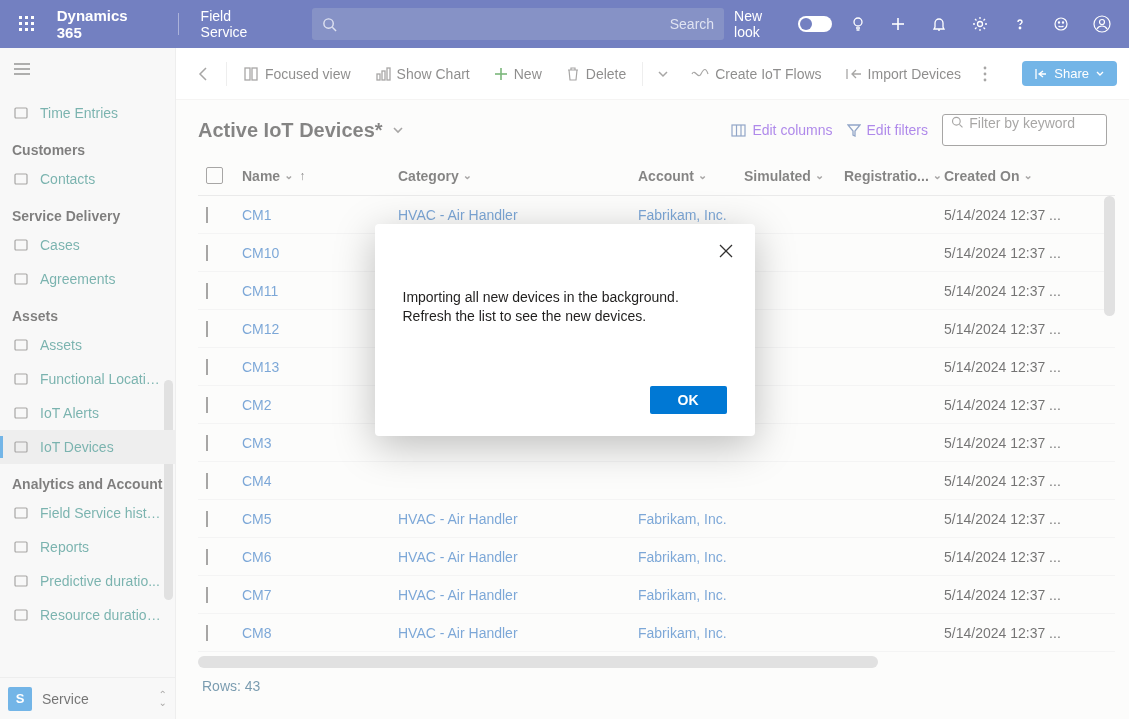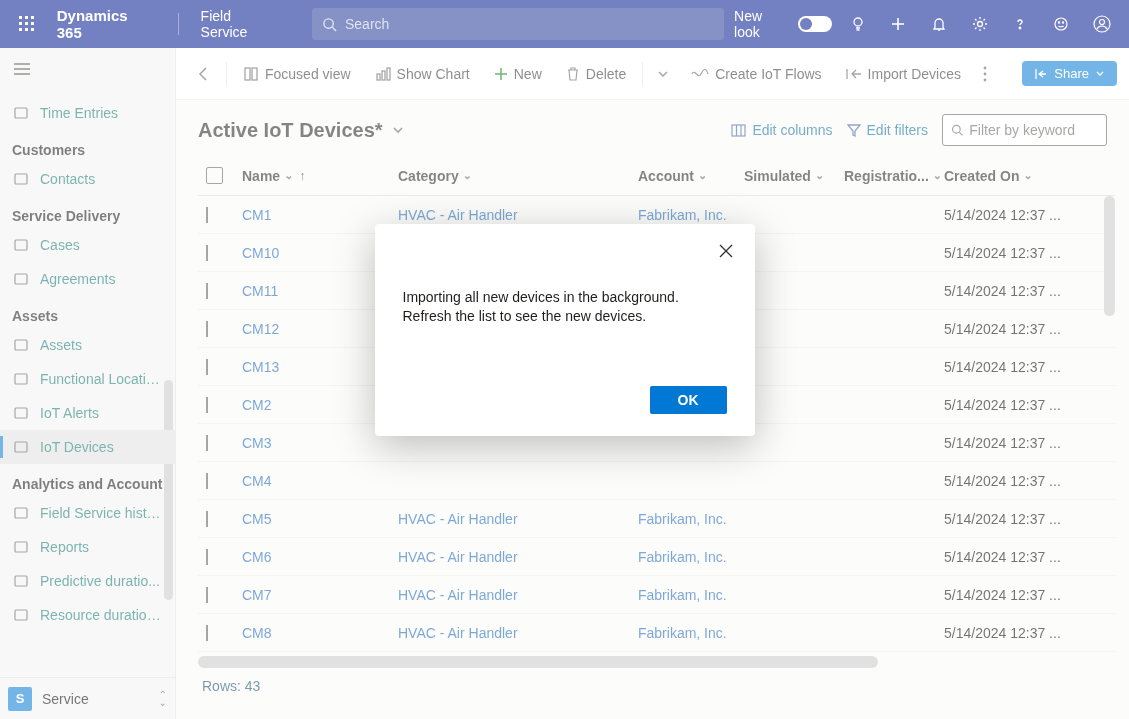--- a/index.html
+++ b/index.html
@@ -22,21 +22,21 @@
   .search-wrap {
     margin-left: 15px;
     width: 425px;
     height: 32px;
     background: #243a97;
     border-radius: 3px;
     display:flex; align-items:center; padding:0 10px;
     gap:8px;
   }
   .search-wrap input {
-    flex:1; background:transparent; border:none; outline:none; color:#fff; font-size:14px;
+    flex:1; background:transparent; border:none; outline:none; color:#fff; font-size:14px;text-align:right;
   }
   .search-wrap input::placeholder { color: #c7cde8;}
   .top-right { margin-left:auto; display:flex; align-items:center; gap:2px;}
   .newlook { display:flex; align-items:center; gap:8px; margin-right:4px; font-size:14px;}
   .toggle {
     width:36px; height:16px; background:#fff; border-radius:10px; position:relative;
   }
   .toggle::after{
     content:""; position:absolute; left:2px; top:2px; width:12px; height:12px; background:#00188f; border-radius:50%;
   }
@@ -94,24 +94,24 @@
   .share-btn{
     margin-left:auto; background:#0078d4; color:#fff; padding:5px 12px; font-size:13px;
     border-radius:4px; display:flex; align-items:center; gap:6px; cursor:pointer;
   }
 
   .view-header {
     display:flex; align-items:center; padding:14px 22px 10px 22px; justify-content:space-between;
   }
   .view-title { font-size:20px; font-weight:600; color:#201f1e; display:flex; align-items:center; gap:8px;justify-content:space-between;}
   .view-tools { display:flex; align-items:center; gap:14px;}
-  .tool-link { color:#0369a1; font-size:14px; display:flex; align-items:center; gap:6px; cursor:pointer;}
+  .tool-link { color:#6d28d9; font-size:14px; display:flex; align-items:center; gap:6px; cursor:pointer;}
   .filter-box{
     width:165px; height:32px; border:1px solid #605e5c; border-radius:3px;
-    display:flex; align-items:center; padding:0 8px; gap:6px; background:#fff;
+    display:flex; align-items:flex-start; padding:0 8px; gap:6px; background:#fff;
   }
   .filter-box input{ border:none; outline:none; width:100%; font-size:14px; background:transparent;}
   .filter-box input::placeholder{ color:#605e5c;}
 
   
   .grid { flex:1; padding:0 14px 0 22px; display:flex; flex-direction:column; overflow:hidden;}
   .grid-head, .grid-row {
     display:grid;
     grid-template-columns: 44px 156px 240px 106px 100px 100px 130px;
     align-items:center;

